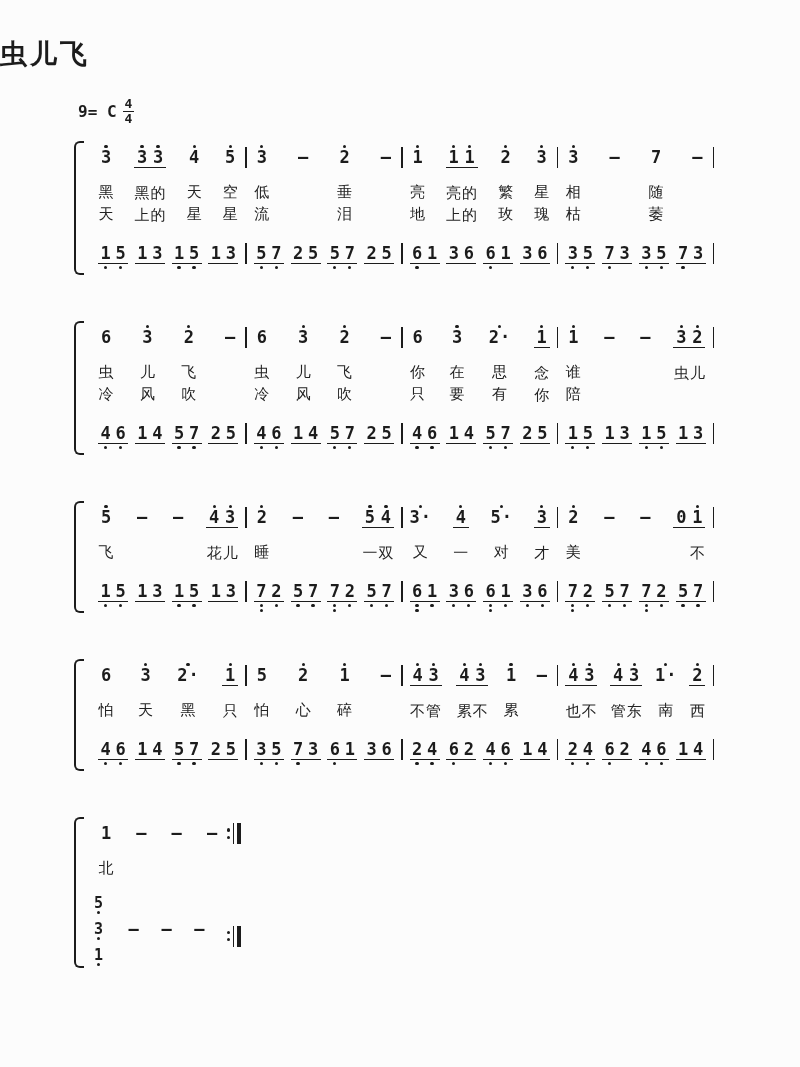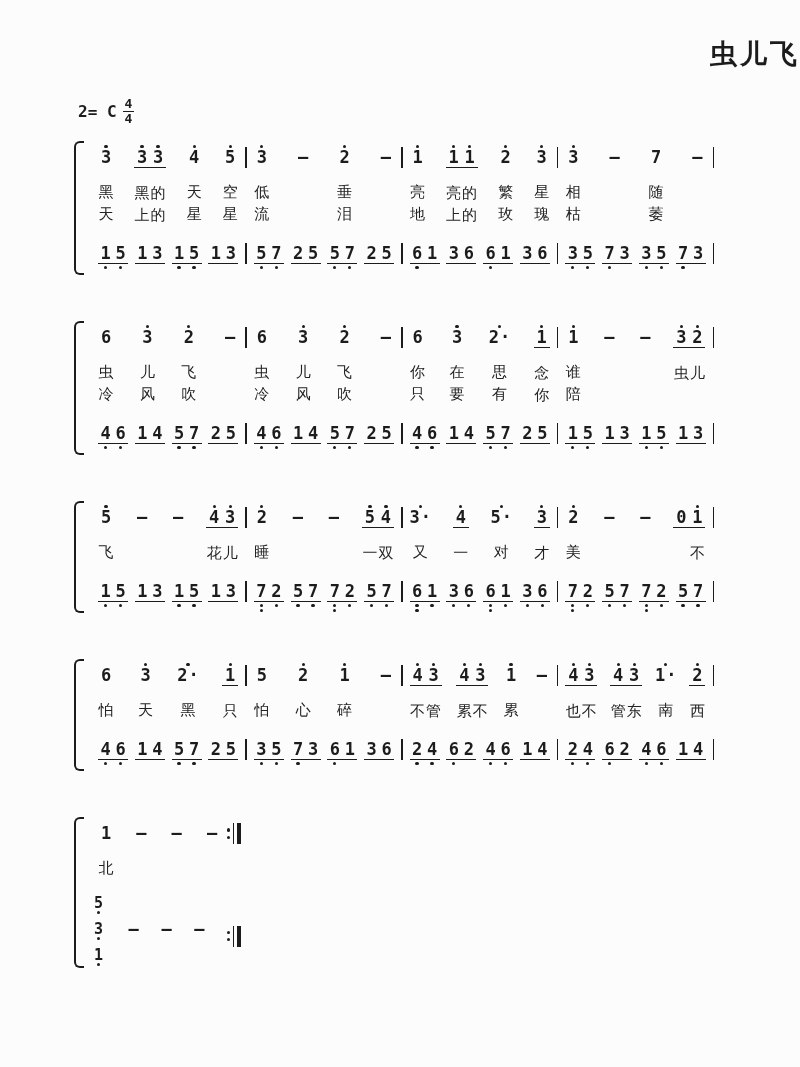--- a/index.html
+++ b/index.html
@@ -2,21 +2,21 @@
 <html><head>
 <meta charset="utf-8">
 <style>
   html,body{margin:0;padding:0;}
   body{
     width:800px;height:1067px;background:#fcfcfc;color:#1c1c1c;
     font-family:"Liberation Sans",sans-serif;overflow:hidden;
   }
   .page{width:800px;height:1067px;box-sizing:border-box;padding-top:36px;}
   .title{
-    text-align:right;font-size:27px;font-weight:bold;letter-spacing:3px;
+    text-align:left;font-size:27px;font-weight:bold;letter-spacing:3px;
     font-family:"Liberation Sans",sans-serif;margin-bottom:26px;
   }
   .keyline{
     margin-left:78px;margin-bottom:16px;display:flex;align-items:center;gap:6px;
     font-weight:bold;font-size:16px;font-family:"DejaVu Sans Mono",monospace;
   }
   .frac{display:inline-flex;flex-direction:column;align-items:center;line-height:12px;
     font-size:13px;font-weight:bold;}
   .frac .top{border-bottom:1.4px solid #1c1c1c;padding:0 2px 1px 2px;}
   .frac .bot{padding-top:1px;}
@@ -58,21 +58,21 @@
   .chord .bl{height:5px;padding-top:1px;}
   .bassrow-chord{display:flex;align-items:center;justify-content:space-between;width:150px;}
   .dashmid{font-family:"DejaVu Sans Mono",monospace;font-weight:bold;font-size:17px;}
 </style>
 </head>
 <body>
 
 <div class="page">
   <div class="title">虫儿飞</div>
   <div class="keyline">
-    <span>2= C</span>
+    <span>9= C</span>
     <span class="frac">
       <span class="top">4</span>
       <span class="bot">4</span>
     </span>
   </div>
   <div class="content" id="score">
       <div class="system">
         <div class="bracket"></div>
         <div class="syscontent">
           <div class="mrow melody">

